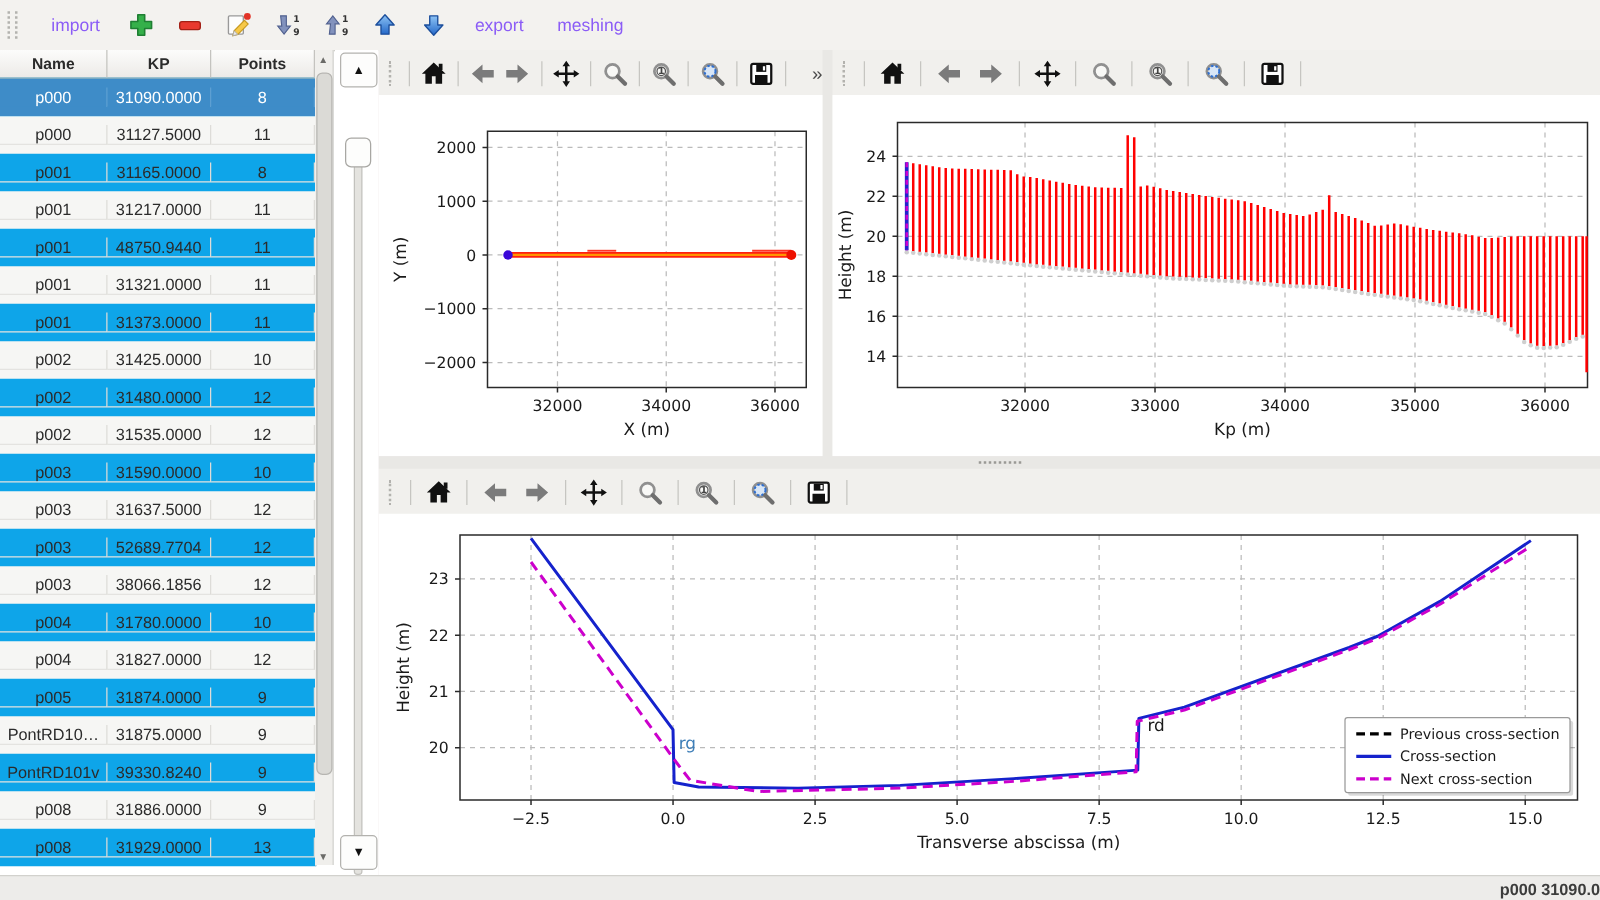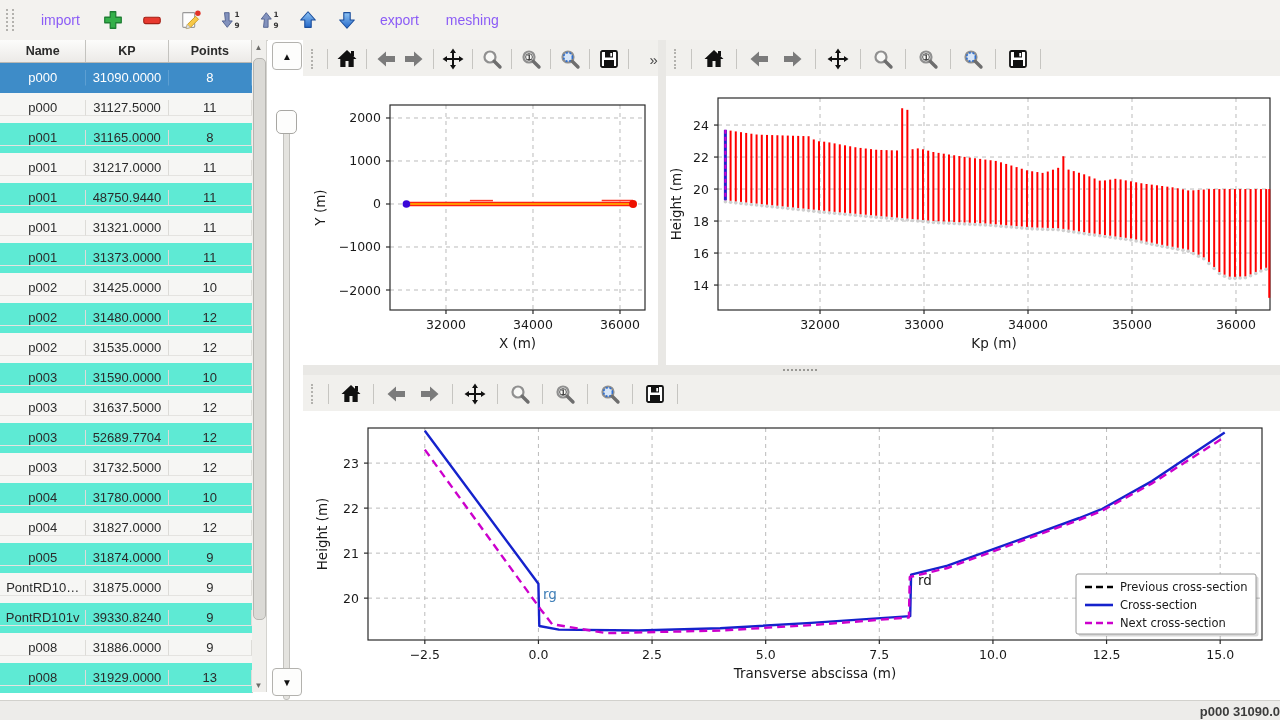--- a/index.html
+++ b/index.html
@@ -6,21 +6,21 @@
   body{width:1280px;height:720px;position:relative;overflow:hidden;
        font-family:"Liberation Sans","DejaVu Sans",sans-serif;background:#ffffff;}
   .abs{position:absolute}
   
   #app-toolbar{left:0;top:0;width:1280px;height:40px;background:#f3f2ef;
     border-bottom:1px solid #cfcec9;display:flex;align-items:center;gap:15px;padding-left:6px}
   .drag-handle{width:4px;height:22px;border-left:2px dotted #b3b2ae;border-right:2px dotted #b3b2ae;margin-right:6px}
   .tb-text{font-size:14px;color:#8b5cf6;padding:3px 6px;cursor:default}
   .tb-icon{width:24px;height:24px;display:flex;align-items:center;justify-content:center;cursor:default}
   
-  #cs-table{left:0;top:40px;width:252px;background:#5eead4;border-right:1px solid #c9c8c4;font-size:13px;color:#2b2b2b}
+  #cs-table{left:0;top:40px;width:252px;background:#0ea5e9;border-right:1px solid #c9c8c4;font-size:13px;color:#2b2b2b}
   #cs-table .hdr{display:flex;height:22px;background:linear-gradient(#fcfcfb,#eceae7);
      border-bottom:1px solid #b9b8b4;font-weight:bold;font-size:12.5px;align-items:center}
   #cs-table .hdr div{text-align:center;border-right:1px solid #c4c3bf;height:100%;display:flex;align-items:center;justify-content:center}
   .trow{display:flex;height:30px;align-items:center}
   .trow div{display:flex;align-items:center;justify-content:center;border-right:1px solid #dddcd8;border-bottom:1px solid #e4e3e0;overflow:hidden;white-space:nowrap}
   .trow.odd{background:#f6f6f4}
   .trow.sel{background:#3e8cc8;color:#fff}
   .trow.sel div{border-right-color:#5d9fd2;border-bottom-color:#3e8cc8}
   .c0{width:86px}.c1{width:82px}.c2{width:83px}
   
@@ -181,21 +181,21 @@
         <div class="c1">31637.5000</div>
         <div class="c2">12</div>
       </div>
       <div class="trow">
         <div class="c0">p003</div>
         <div class="c1">52689.7704</div>
         <div class="c2">12</div>
       </div>
       <div class="trow odd">
         <div class="c0">p003</div>
-        <div class="c1">31732.5000</div>
+        <div class="c1">38066.1856</div>
         <div class="c2">12</div>
       </div>
       <div class="trow">
         <div class="c0">p004</div>
         <div class="c1">31780.0000</div>
         <div class="c2">10</div>
       </div>
       <div class="trow odd">
         <div class="c0">p004</div>
         <div class="c1">31827.0000</div>

